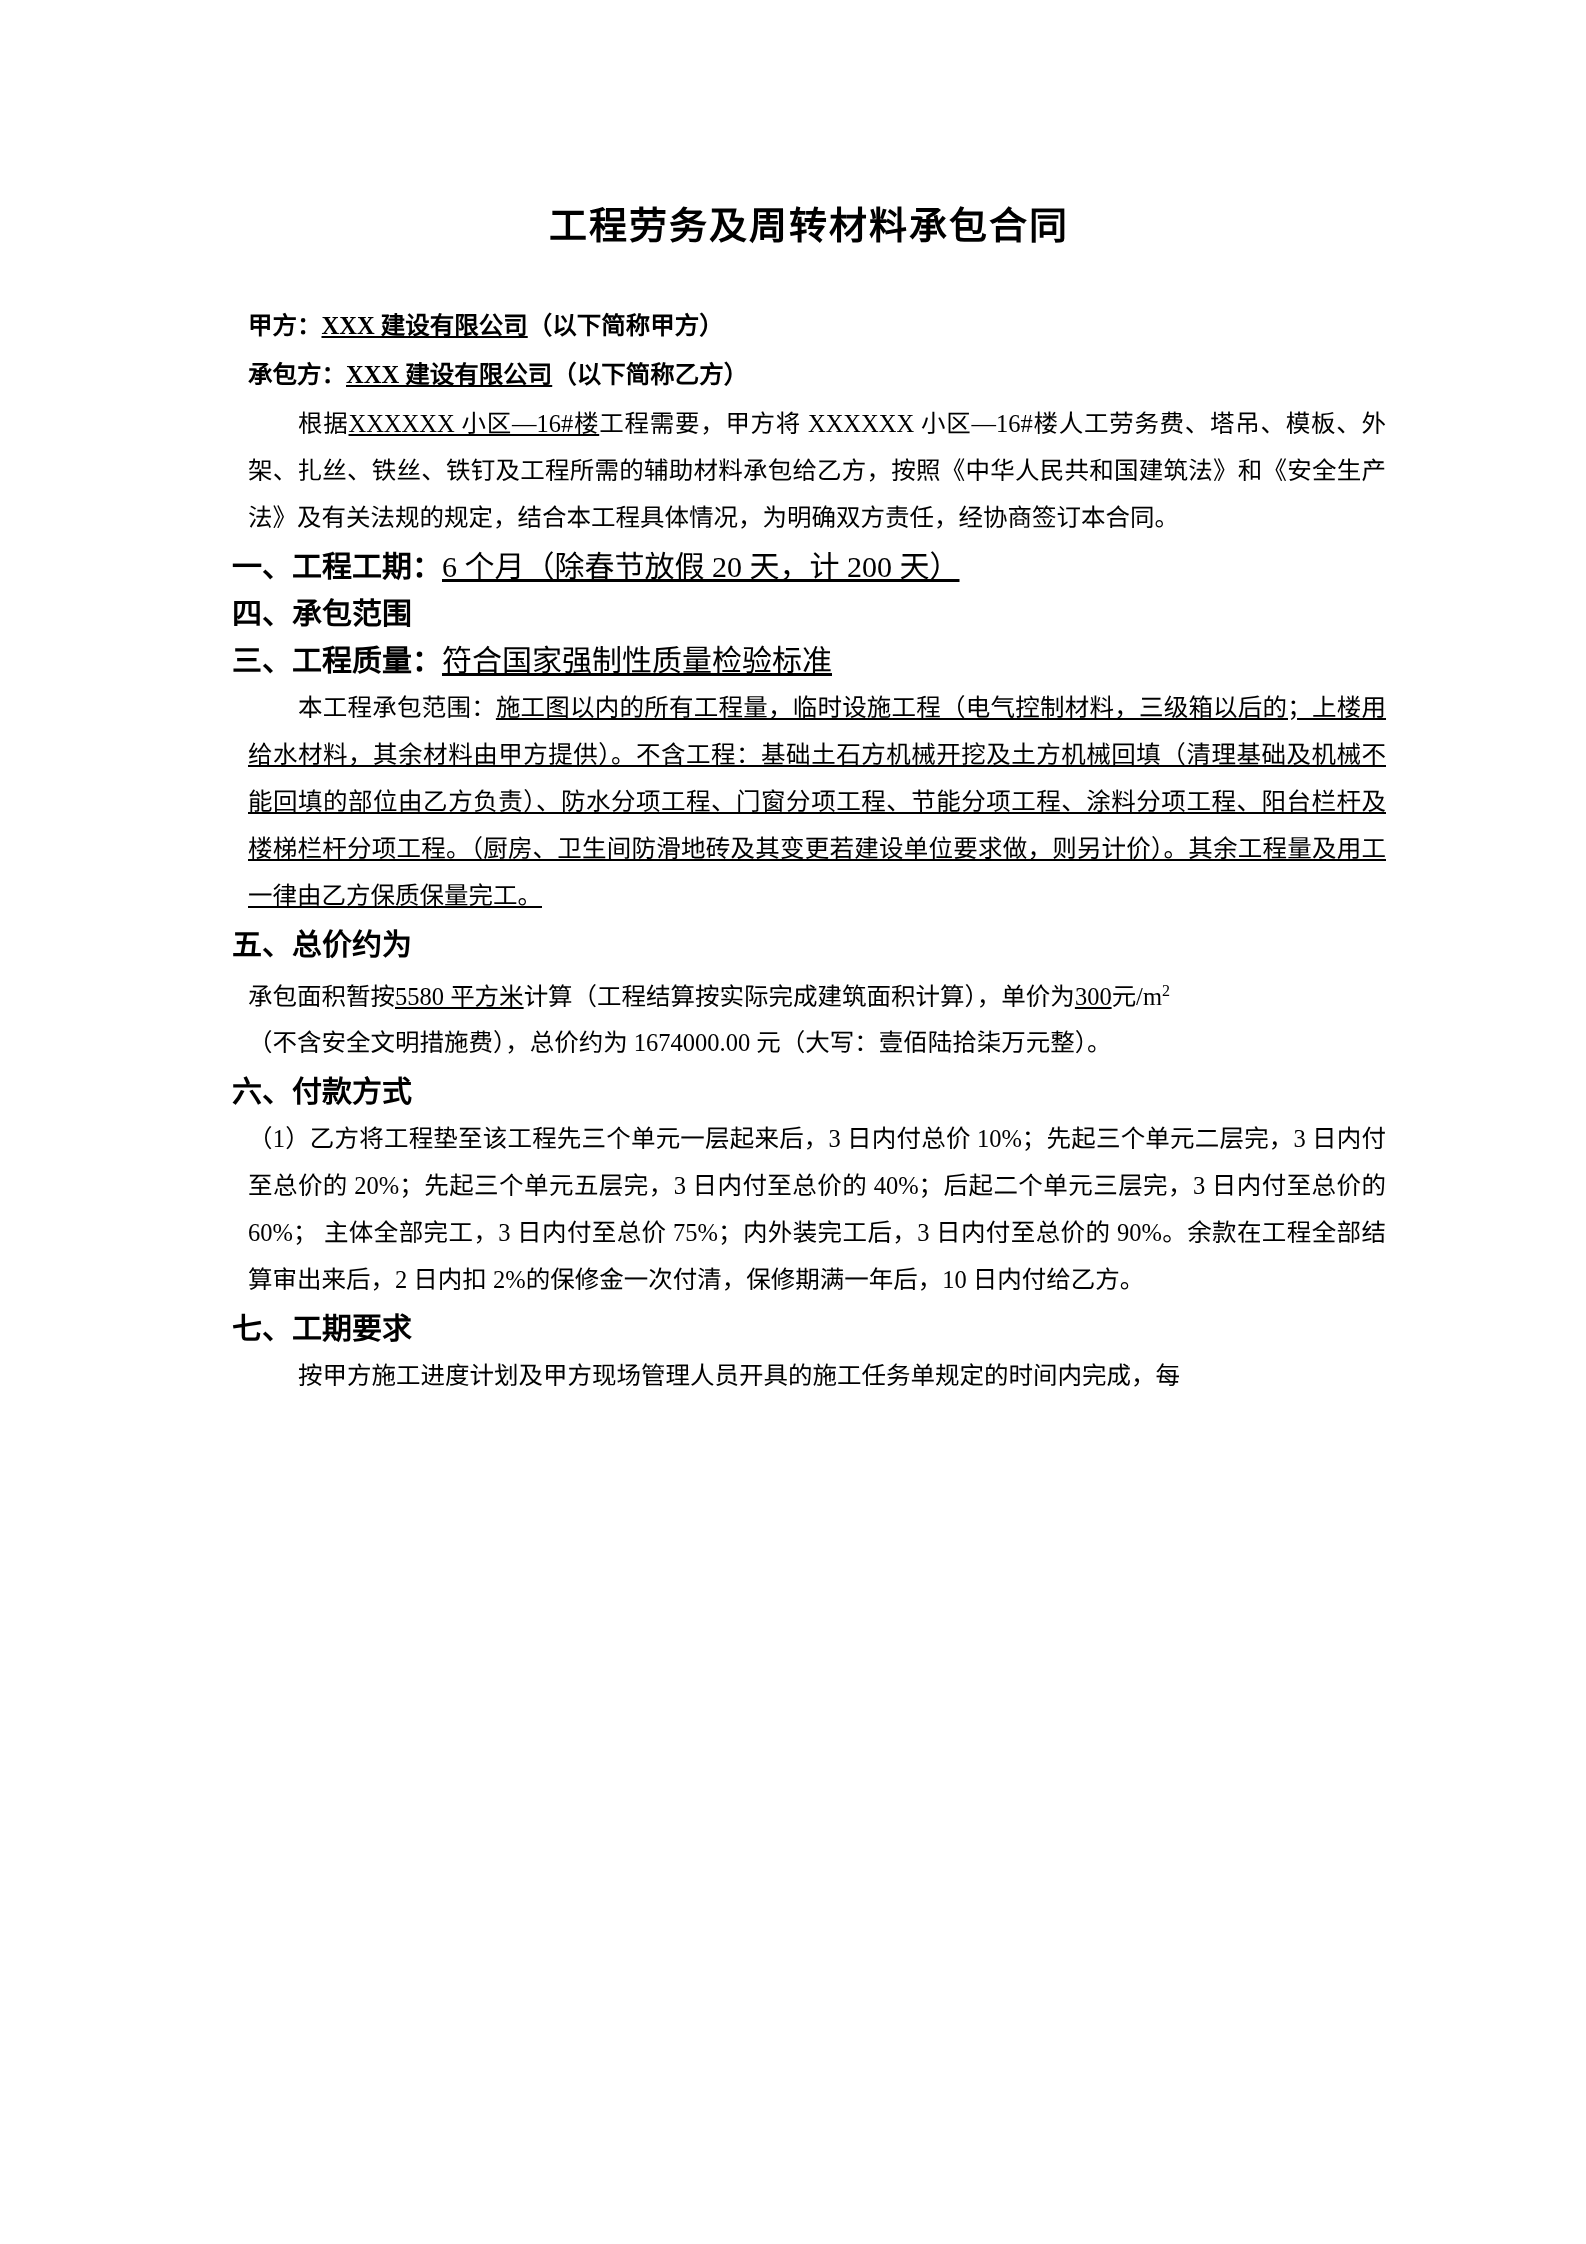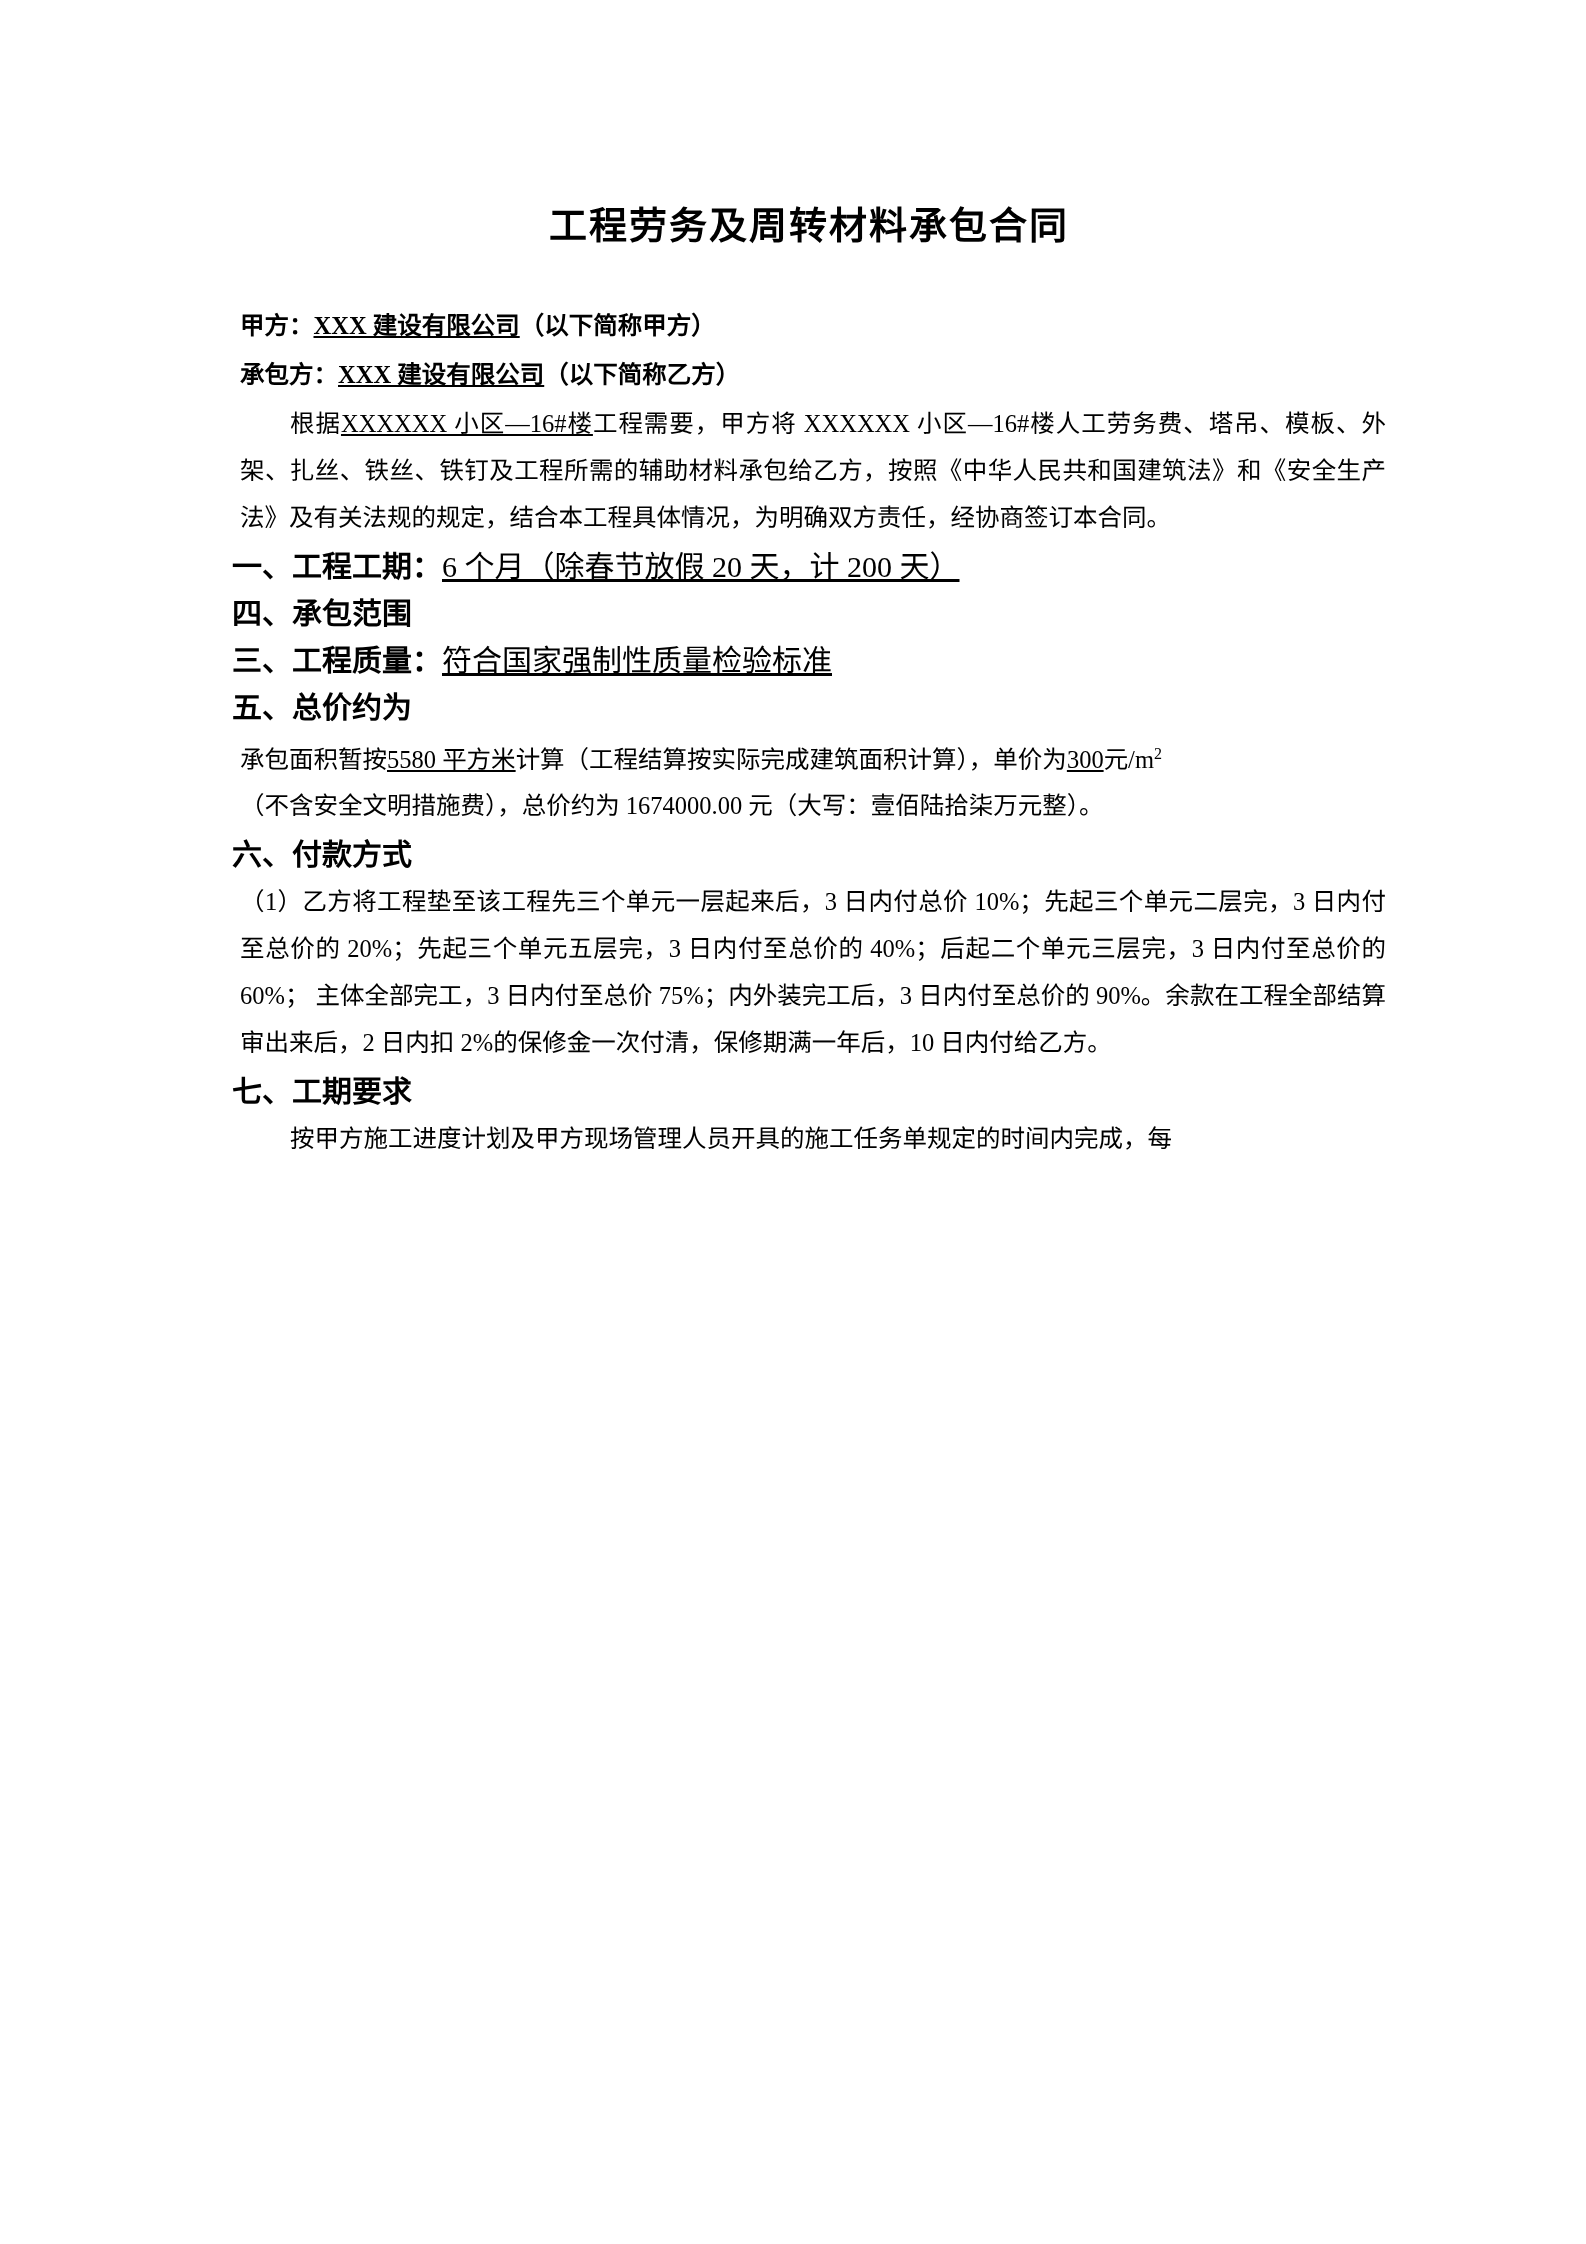--- a/index.html
+++ b/index.html
@@ -25,21 +25,21 @@
     font-size: 38px;
     font-weight: bold;
     letter-spacing: 2px;
     margin: 45px 0 52px 0;
     font-family: "Liberation Serif", "DejaVu Serif", serif;
   }
   .para {
     font-size: 24.5px;
     line-height: 47px;
     text-align: justify;
-    margin: 0 0 2px 8px;
+    margin: 0 0 2px 16px;
   }
   .indent {
     text-indent: 50px;
   }
   .bold {
     font-weight: bold;
   }
   .u {
     text-decoration: underline;
   }
@@ -92,20 +92,23 @@
 
 
   <p class="heading">
     <span>四、</span><span>承包范围</span>
   </p>
 
   <p class="heading">
     <span>三、</span><span>工程质量：</span><span class="u" style="font-weight:normal">符合国家强制性质量检验标准</span>
   </p>
 
+  <p class="para indent">
+    <span>本工程承包范围：</span><span class="u">施工图以内的所有工程量，临时设施工程（电气控制材料，三级箱以后的；上楼用给水材料，其余材料由甲方提供）。不含工程：基础土石方机械开挖及土方机械回填（清理基础及机械不能回填的部位由乙方负责）、防水分项工程、门窗分项工程、节能分项工程、涂料分项工程、阳台栏杆及楼梯栏杆分项工程。（厨房、卫生间防滑地砖及其变更若建设单位要求做，则另计价）。其余工程量及用工一律由乙方保质保量完工。</span>
+  </p>
 
   <p class="heading">
     <span>五、</span><span>总价约为</span>
   </p>
 
   <p class="para tight">
     <span>承包面积暂按</span><span class="u">5580 平方米</span><span>计算（工程结算按实际完成建筑面积计算），单价为</span><span class="u">300</span><span class="nowrap">元/m</span><span class="sup">2</span><br>
     <span>（不含安全文明措施费），总价约为 1674000.00 元（大写：壹佰陆拾柒万元整）。</span>
   </p>
 

